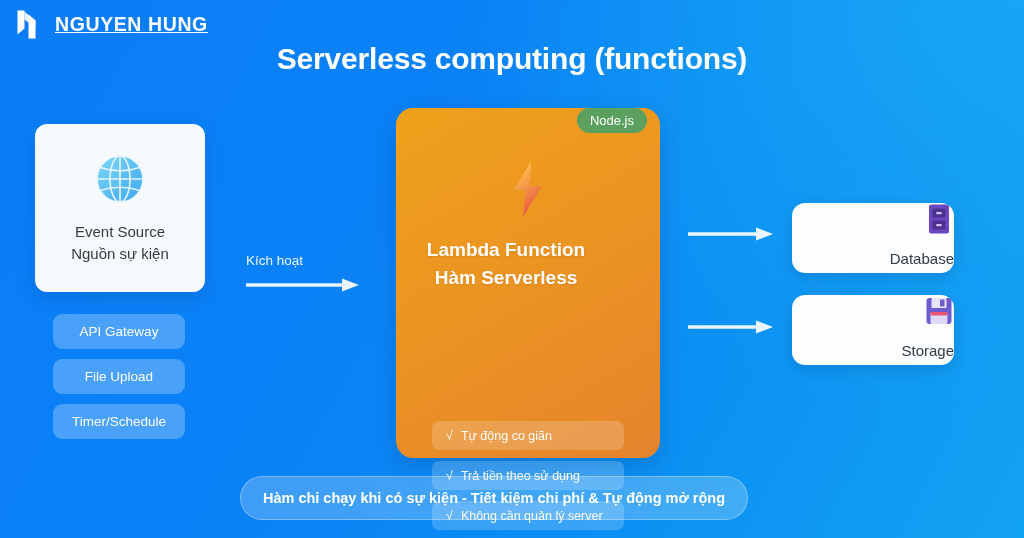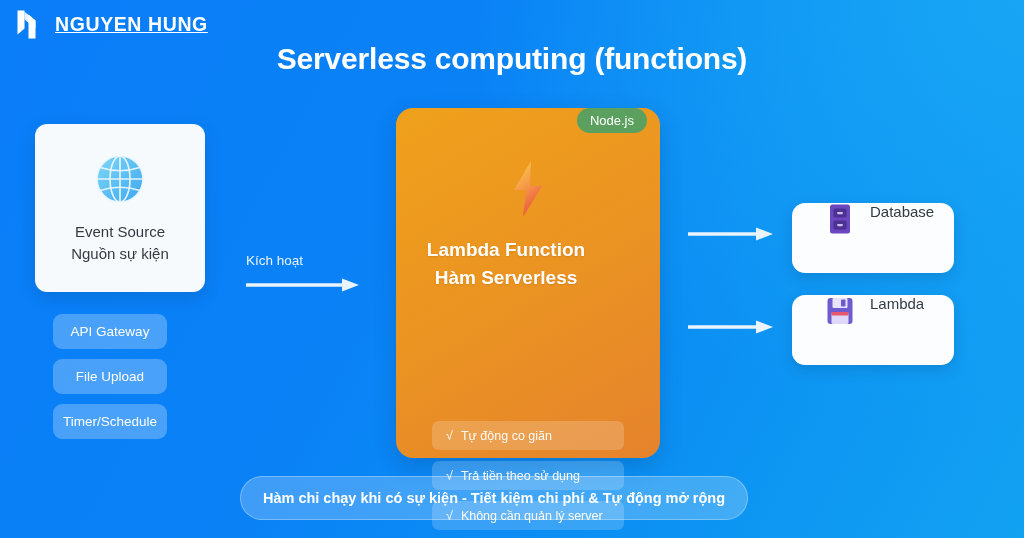--- a/index.html
+++ b/index.html
@@ -74,21 +74,21 @@
   #event-labels {
     text-align: center;
     color: #333a42;
     font-size: 15px;
     line-height: 1.45;
   }
 
   .trigger-pill {
     position: absolute;
     left: 53px;
-    width: 114px;
+    width: 132px;
     height: 35px;
     border-radius: 9px;
     background: rgba(255,255,255,0.26);
     color: #ffffff;
     font-size: 13.5px;
     display: flex;
     align-items: center;
     justify-content: center;
     white-space: nowrap;
   }
@@ -181,23 +181,24 @@
 
   .out-card {
     position: absolute;
     left: 792px;
     width: 162px;
     height: 70px;
     background: #fbfdff;
     border-radius: 13px;
     box-shadow: 0 5px 14px rgba(3,40,90,0.17);
     display: flex;
-    align-items: flex-start;
+    align-items: flex-end;
     gap: 15px;
     padding-left: 33px;
+    flex-direction: column;
   }
   #out-card-0 { top: 203px; }
   #out-card-1 { top: 295px; }
   .out-icon { width: 30px; height: 32px; display: block; flex: none; }
   .out-label { color: #343b43; font-size: 15px; white-space: nowrap; }
 
   
   #caption {
     position: absolute;
     left: 240px;
@@ -330,18 +331,18 @@
   </div>
 
   <div class="out-card" id="out-card-1">
     <svg class="out-icon" viewBox="0 0 30 32">
       <rect x="2.5" y="3" width="25" height="26" rx="3" fill="#6f5bd0"></rect>
       <rect x="7.5" y="3" width="15" height="10" rx="1" fill="#e8e3fa"></rect>
       <rect x="16" y="4.5" width="4.5" height="7" rx="0.8" fill="#6f5bd0"></rect>
       <rect x="6.5" y="17" width="17" height="12" rx="1.5" fill="#ded7f7"></rect>
       <rect x="6.5" y="17" width="17" height="3.4" rx="1" fill="#e8566f"></rect>
     </svg>
-    <span class="out-label">Lambda</span>
+    <span class="out-label">Storage</span>
   </div>
 
   <div id="caption">Hàm chỉ chạy khi có sự kiện - Tiết kiệm chi phí &amp; Tự động mở rộng</div>
 
 </div>
 
 </body></html>

